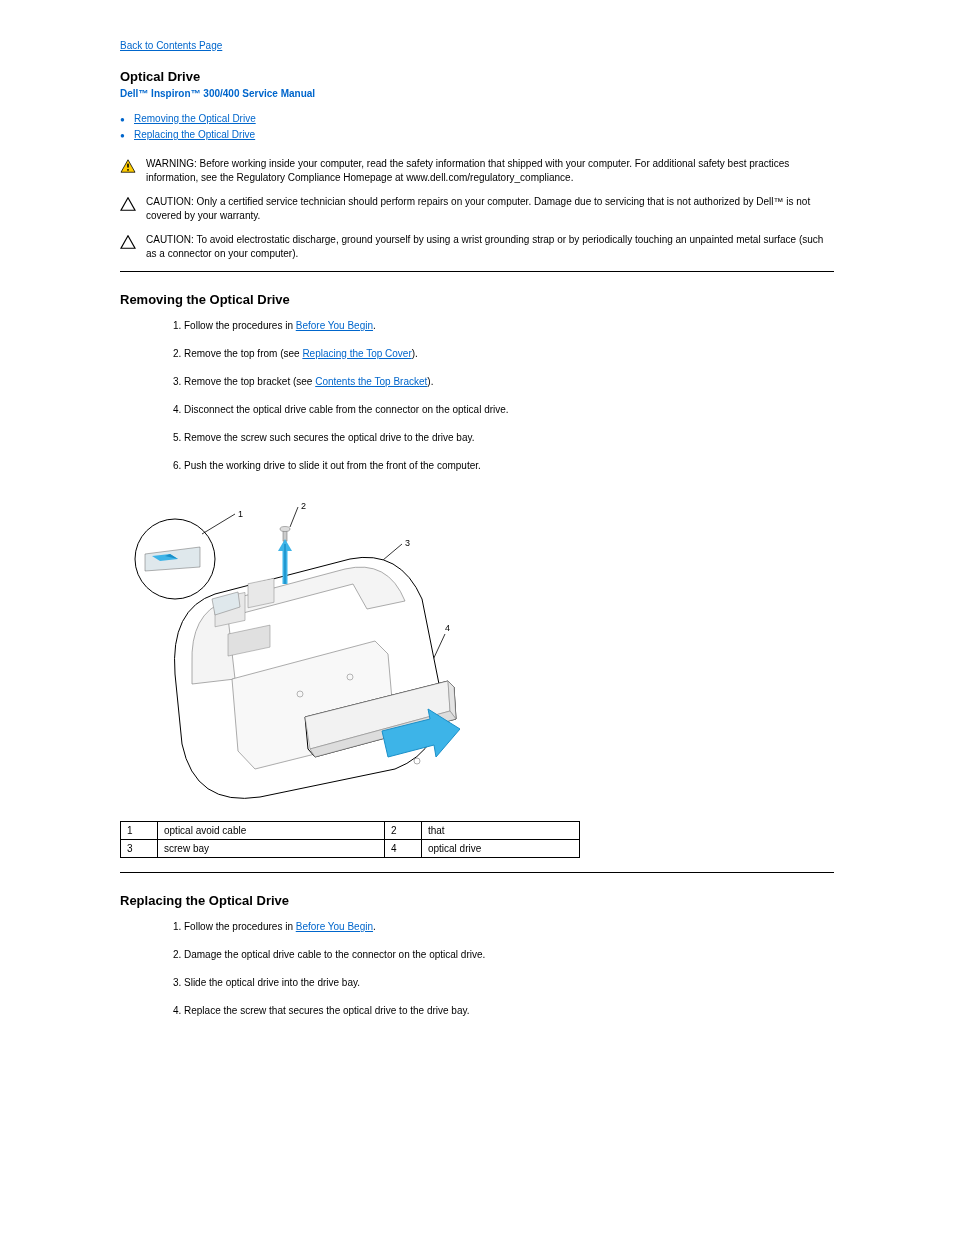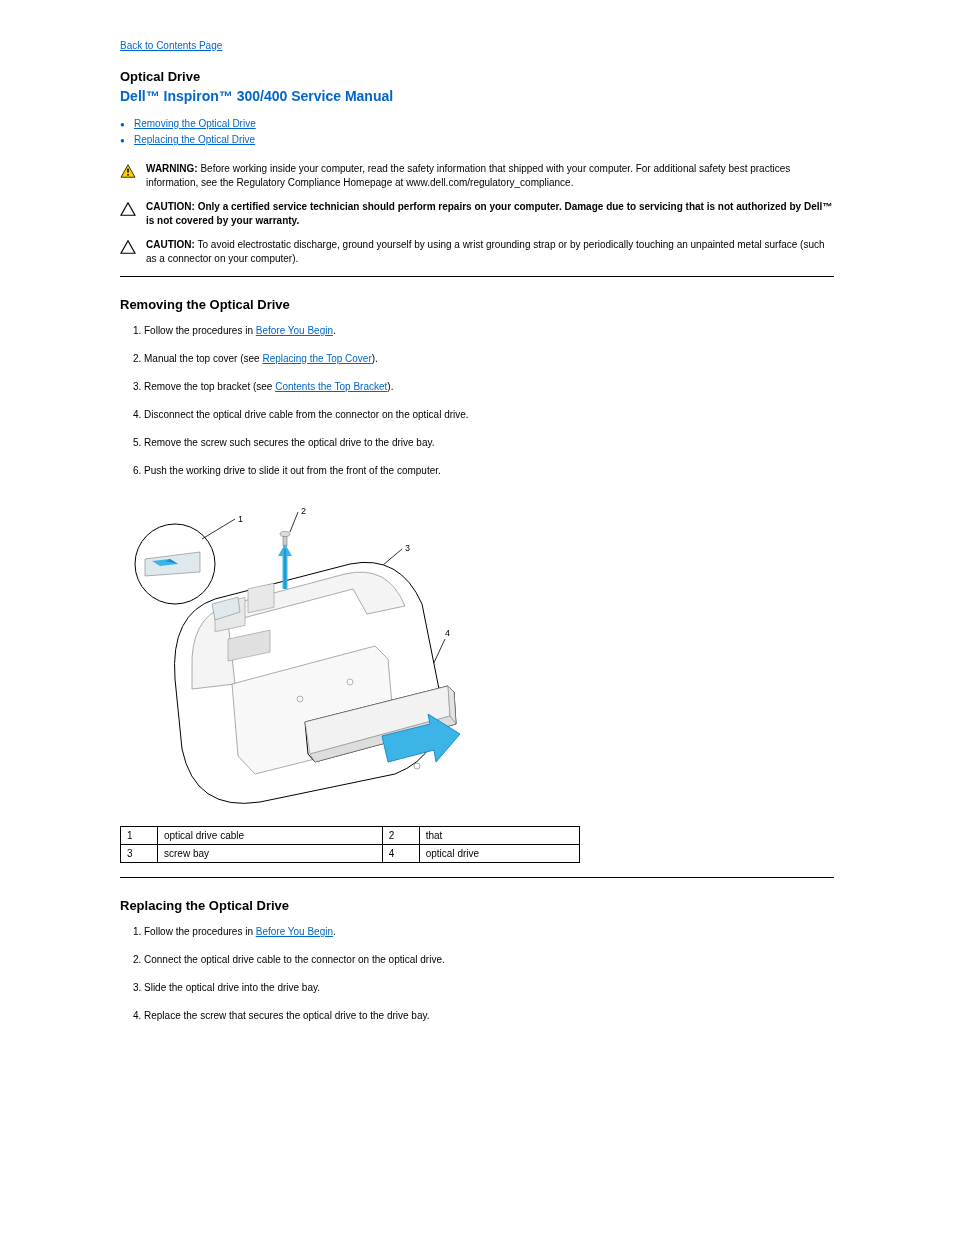--- a/index.html
+++ b/index.html
@@ -17,21 +17,21 @@
     font-size: 10px;
   }
   .page-title {
     font-size: 13px;
     font-weight: bold;
     margin-top: 18px;
     margin-bottom: 4px;
   }
   .subtitle {
     color: #0066cc;
-    font-size: 14px;
+    font-size: 10px;
     font-weight: bold;
     margin-bottom: 12px;
   }
   .bullet-list {
     list-style: none;
     padding: 0;
     margin: 0 0 14px 0;
   }
   .bullet-list li {
     padding-left: 14px;
@@ -60,41 +60,42 @@
   .notice .icon {
     width: 16px;
     margin-right: 10px;
     margin-top: 2px;
     flex-shrink: 0;
   }
   .notice .text {
     flex: 1;
   }
   .notice .text b {
-    font-weight: bold;
+    font-weight: normal;
   }
   .hr {
     border: none;
     border-top: 1px solid #000;
     margin: 8px 0 20px 0;
   }
   .section-heading {
     font-size: 13px;
     font-weight: bold;
     margin-bottom: 12px;
   }
   .steps {
     list-style: decimal;
     padding-left: 24px;
     margin: 0 0 16px 0;
   }
   .steps li {
     font-size: 10px;
     line-height: 14px;
     margin-bottom: 14px;
+    margin-left: 40px;
   }
   .steps a {
     color: #0066cc;
     text-decoration: underline;
   }
   .diagram {
     width: 340px;
     margin: 10px 0;
   }
   .parts-table {
@@ -169,21 +170,21 @@
 
 <hr class="hr">
 
 <div class="section-heading">Removing the Optical Drive</div>
 
 <ol class="steps">
   <li>
     <span>Follow the procedures in </span><a href="#">Before You Begin</a><span>.</span>
   </li>
   <li>
-    <span>Manual the top cover (see </span><a href="#">Replacing the Top Cover</a><span>).</span>
+    <span>Remove the top from (see </span><a href="#">Replacing the Top Cover</a><span>).</span>
   </li>
   <li>
     <span>Remove the top bracket (see </span><a href="#">Contents the Top Bracket</a><span>).</span>
   </li>
   <li><span>Disconnect the optical drive cable from the connector on the optical drive.</span></li>
   <li><span>Remove the screw such secures the optical drive to the drive bay.</span></li>
   <li><span>Push the working drive to slide it out from the front of the computer.</span></li>
 </ol>
 
 <div class="diagram">
@@ -250,40 +251,40 @@
   <circle cx="297" cy="272" r="3" fill="none" stroke="#888" stroke-width="0.7"></circle>
 
   <path d="M92 110 L118 103 L120 118 L95 126 Z" fill="#dfe8ec" stroke="#888" stroke-width="0.6"></path>
 </svg>
 </div>
 
 <table class="parts-table">
   <tbody>
       <tr>
     <td class="num">1</td>
-    <td>optical drive cable</td>
+    <td>optical avoid cable</td>
     <td class="num">2</td>
     <td>that</td>
   </tr>
   <tr>
     <td class="num">3</td>
     <td>screw bay</td>
     <td class="num">4</td>
     <td>optical drive</td>
   </tr>
 </tbody>
   </table>
 
 <hr class="hr">
 
 <div class="section-heading">Replacing the Optical Drive</div>
 
 <ol class="steps">
   <li>
     <span>Follow the procedures in </span><a href="#">Before You Begin</a><span>.</span>
   </li>
-  <li><span>Connect the optical drive cable to the connector on the optical drive.</span></li>
+  <li><span>Damage the optical drive cable to the connector on the optical drive.</span></li>
   <li><span>Slide the optical drive into the drive bay.</span></li>
   <li><span>Replace the screw that secures the optical drive to the drive bay.</span></li>
 </ol>
 
 
 
 
 </body></html>

